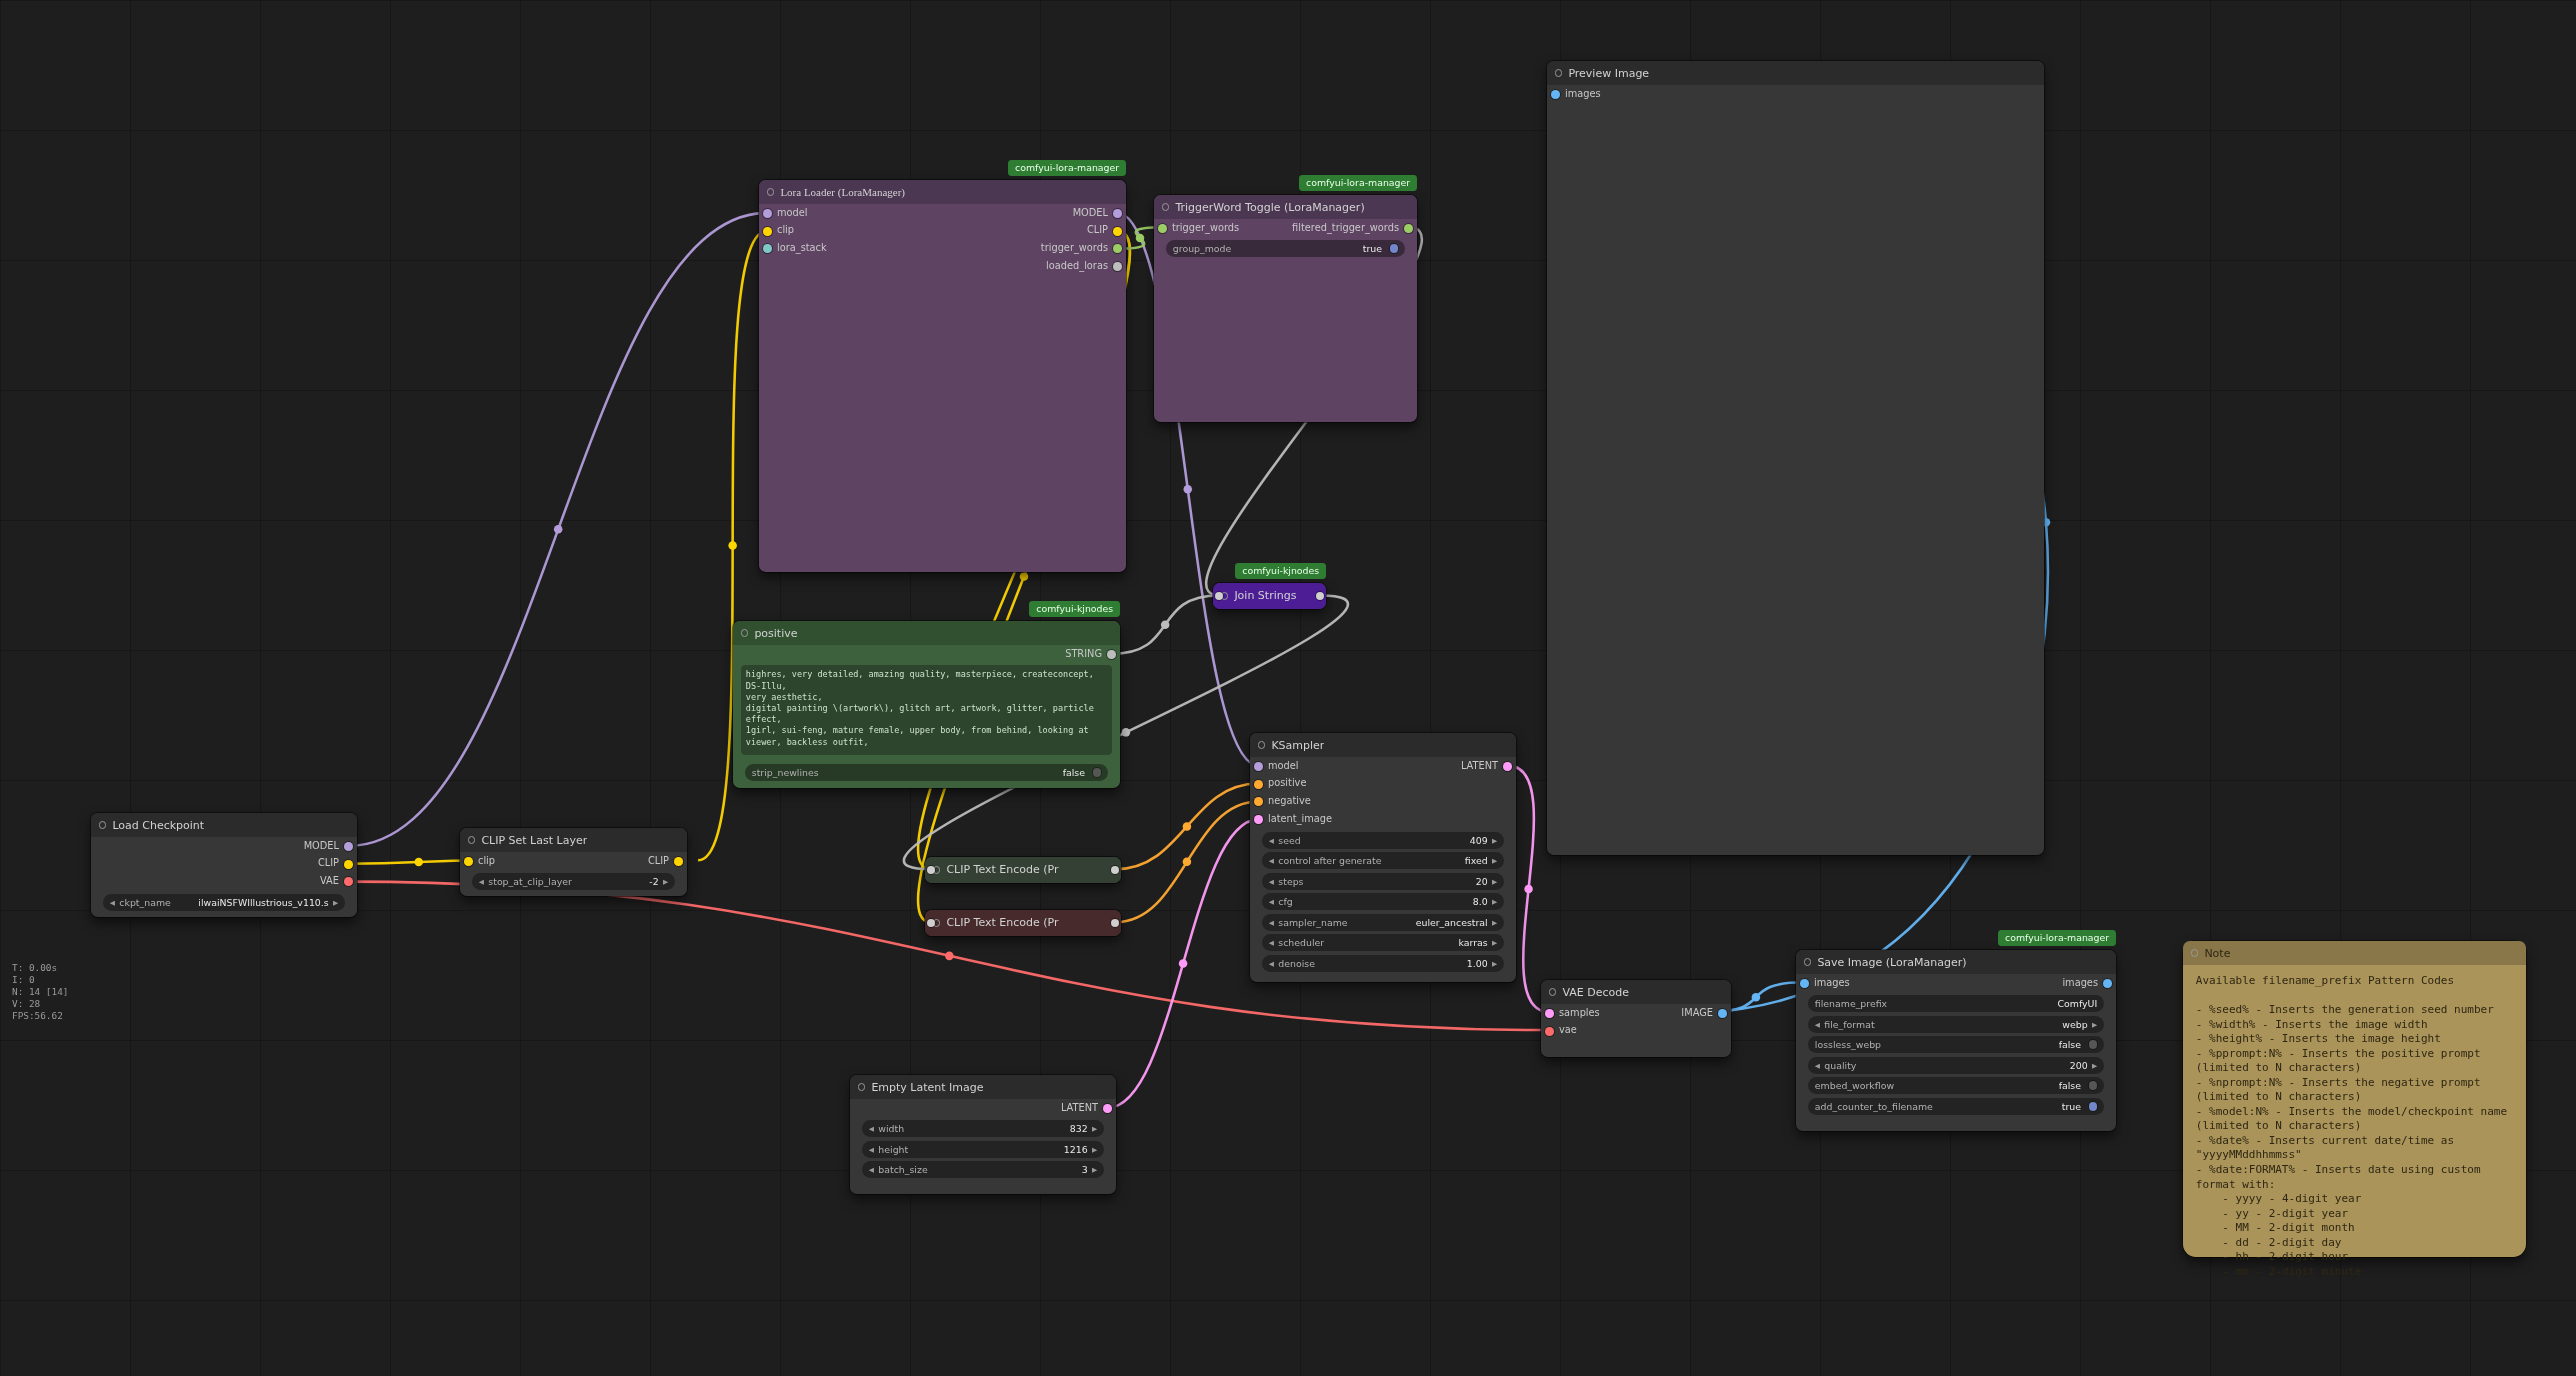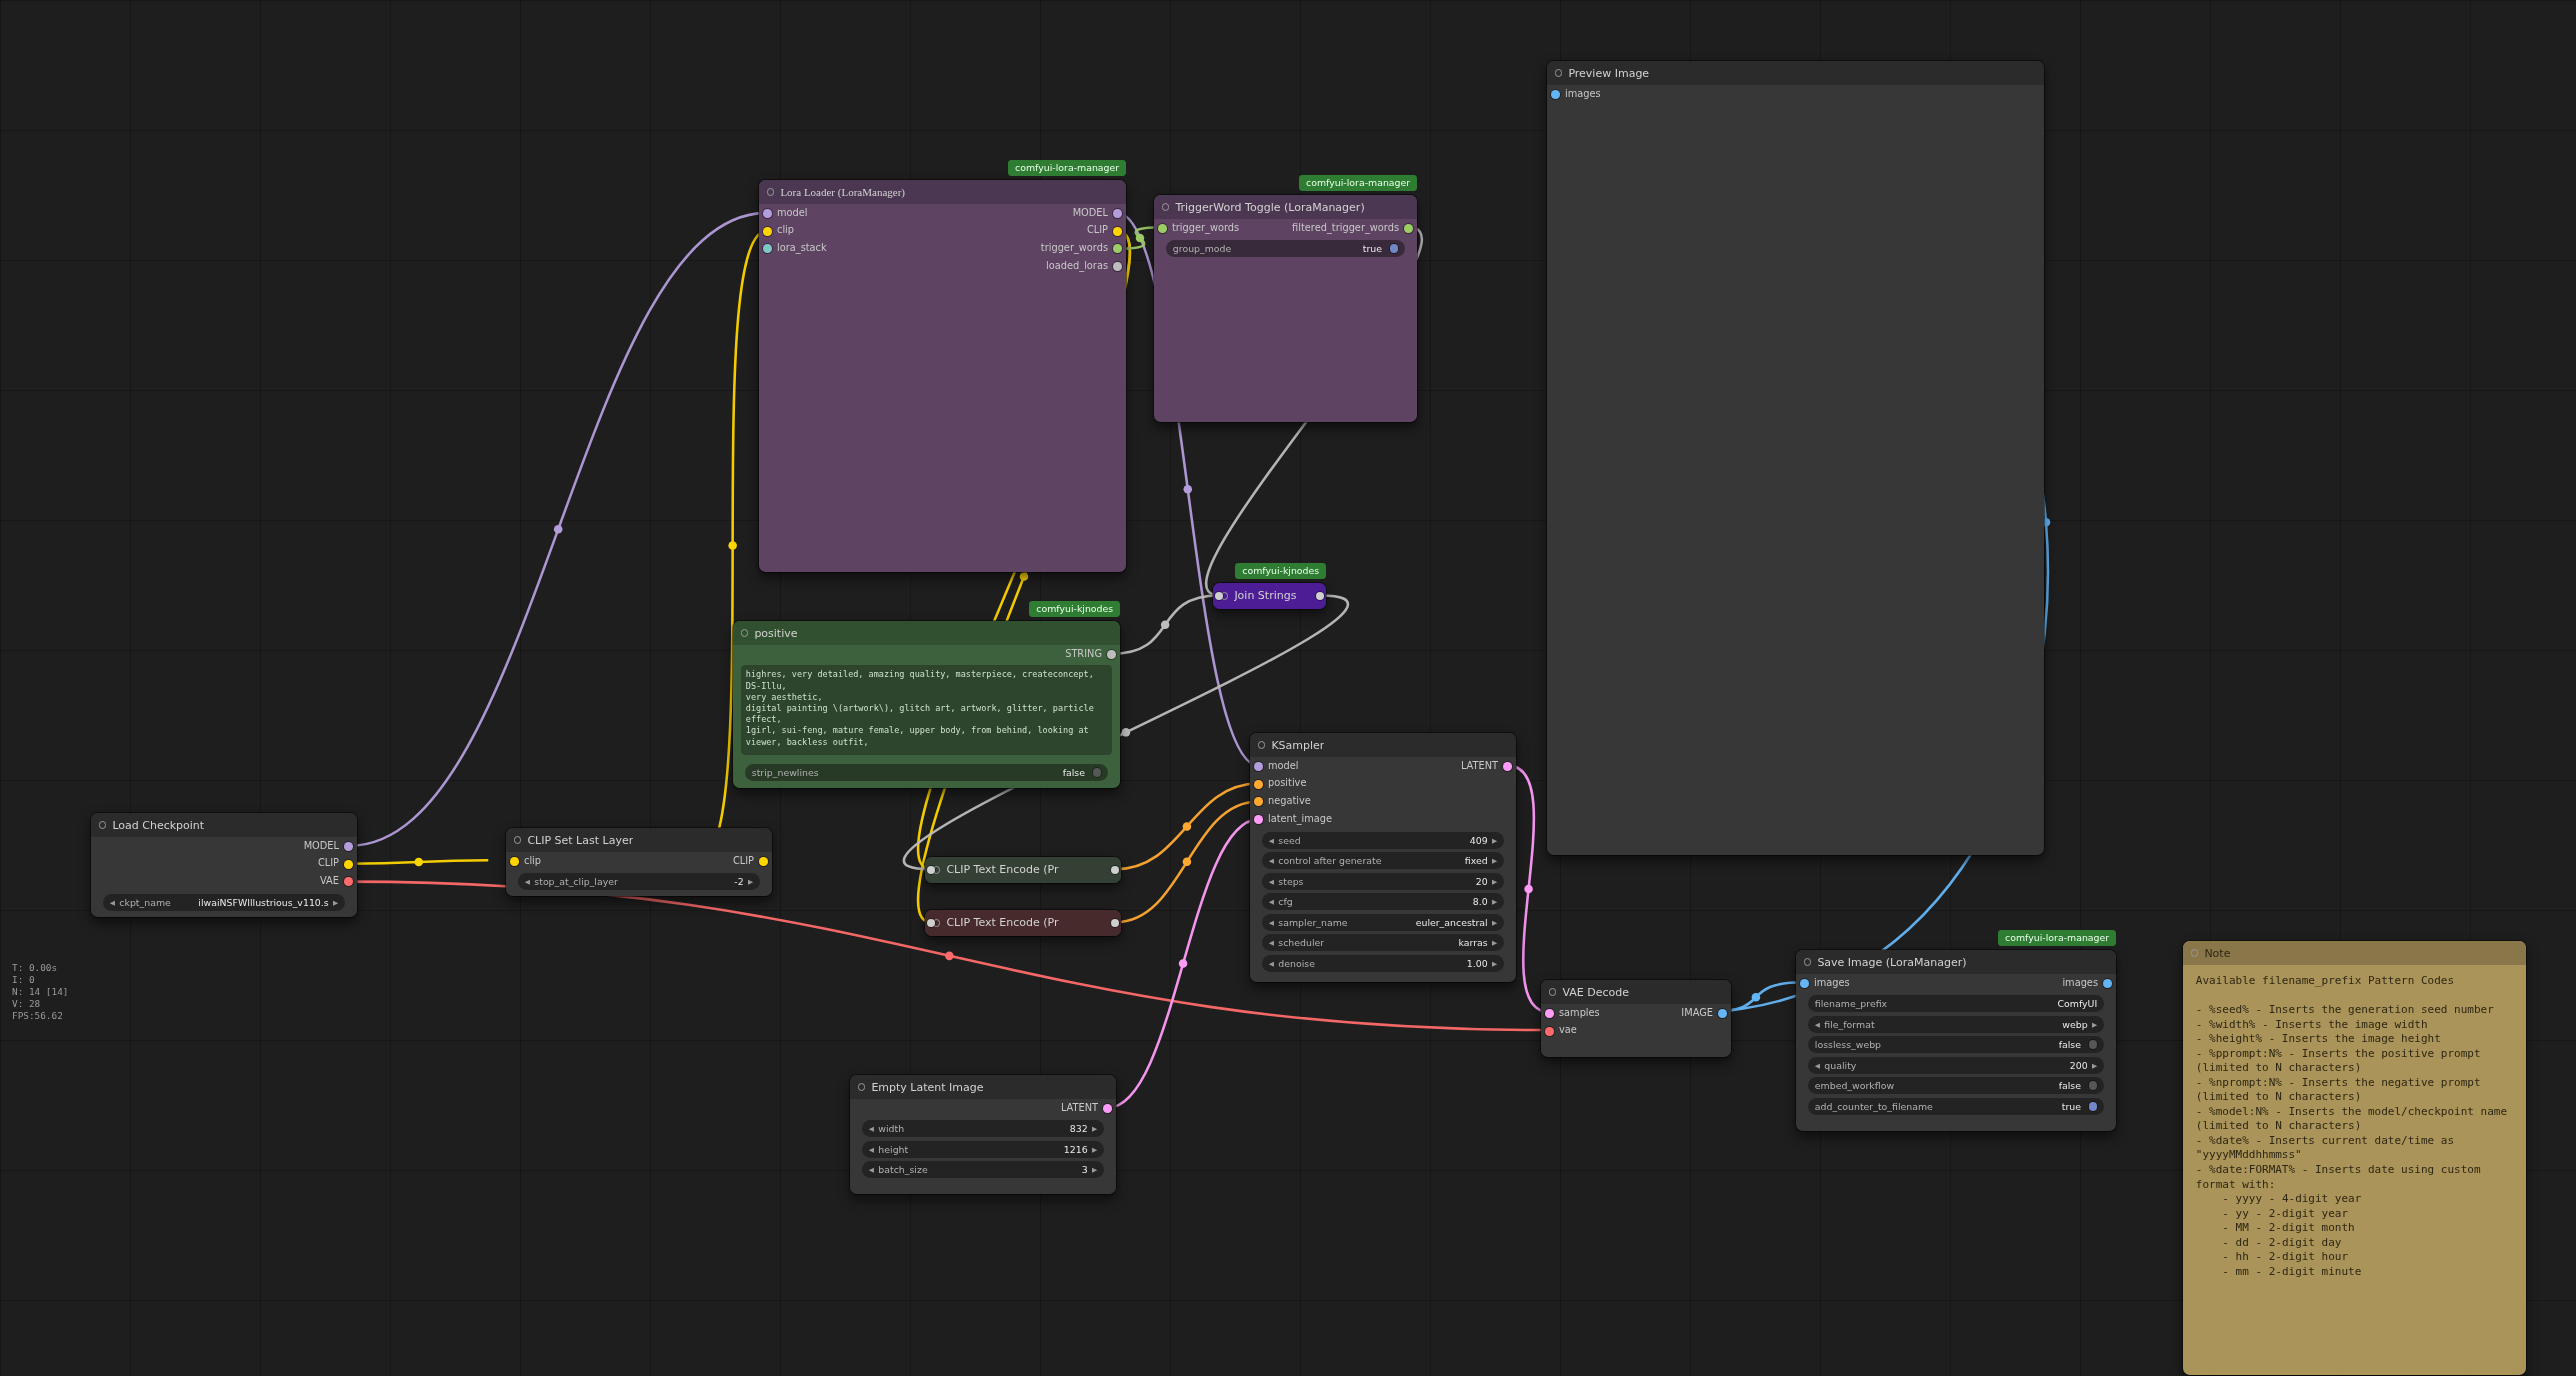--- a/index.html
+++ b/index.html
@@ -117,21 +117,21 @@
       <span class="plabel out" style="top: 44px;">CLIP</span>
       <span class="port out" style="top: 64px; background: rgb(255, 107, 107);"></span>
       <span class="plabel out" style="top: 62px;">VAE</span>
       <div class="widget" style="top: 81px;">
         <span class="arrow">◀</span>
         <span class="wlabel">ckpt_name</span>
         <span class="wvalue">ilwaiNSFWIllustrious_v110.s</span>
         <span class="arrow">▶</span>
       </div>
     </div>
-    <div class="node" style="left: 506px; top: 828px; width: 266px; height: 68px; background: rgb(55, 55, 55); text-decoration: underline;">
+    <div class="node" style="left: 460px; top: 828px; width: 227px; height: 68px; background: rgb(55, 55, 55); text-decoration: underline;">
       <div class="nhead" style="background: rgb(43, 43, 43);">
         <span class="ndot"></span>
         <span class="ntitle">CLIP Set Last Layer</span>
       </div>
       <span class="port in" style="top: 29px; background: rgb(255, 213, 0);"></span>
       <span class="plabel in" style="top: 26.5px;">clip</span>
       <span class="port out" style="top: 29px; background: rgb(255, 213, 0);"></span>
       <span class="plabel out" style="top: 26.5px;">CLIP</span>
       <div class="widget" style="top: 45px;">
         <span class="arrow">◀</span>
@@ -359,21 +359,21 @@
         <span class="wlabel">embed_workflow</span>
         <span class="wvalue">false</span>
         <span class="tdot" style="background: rgb(86, 86, 86);"></span>
       </div>
       <div class="widget" style="top: 148px;">
         <span class="wlabel">add_counter_to_filename</span>
         <span class="wvalue">true</span>
         <span class="tdot" style="background: rgb(114, 135, 201);"></span>
       </div>
     </div>
-    <div class="node" style="left: 2183px; top: 941px; width: 343px; height: 434px; background: rgb(171, 148, 90);">
+    <div class="node" style="left: 2183px; top: 941px; width: 343px; height: 316px; background: rgb(171, 148, 90); border-radius: 13px;">
       <div class="nhead" style="background: rgb(138, 119, 73);">
         <span class="ndot"></span>
         <span class="ntitle" style="color: rgb(46, 39, 19);">Note</span>
       </div>
       <div class="tblock" style="top: 29px; height: 309px; color: rgb(46, 39, 19); font-size: 11px;">Available filename_prefix Pattern Codes
 
 - %seed% - Inserts the generation seed number
 - %width% - Inserts the image width
 - %height% - Inserts the image height
 - %pprompt:N% - Inserts the positive prompt (limited to N characters)

